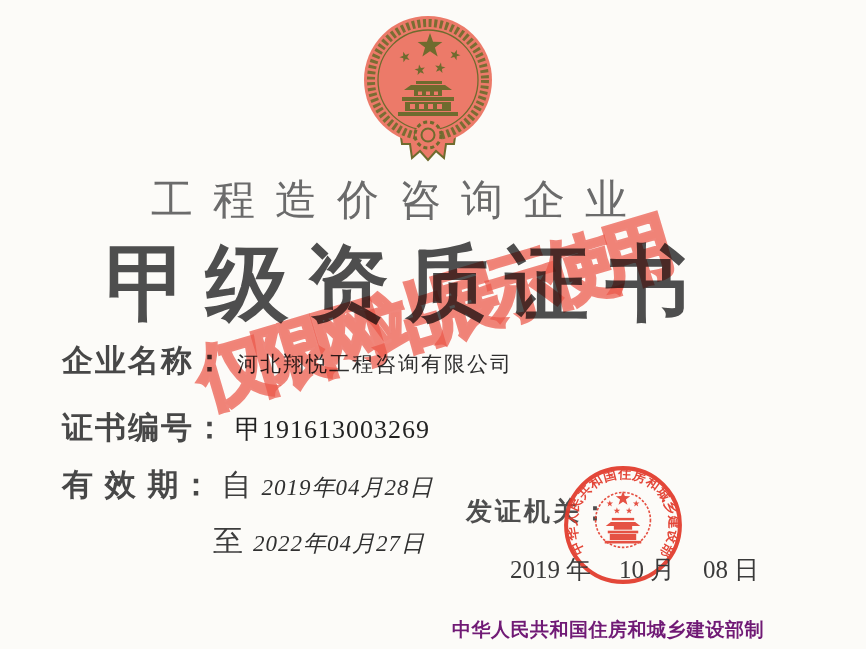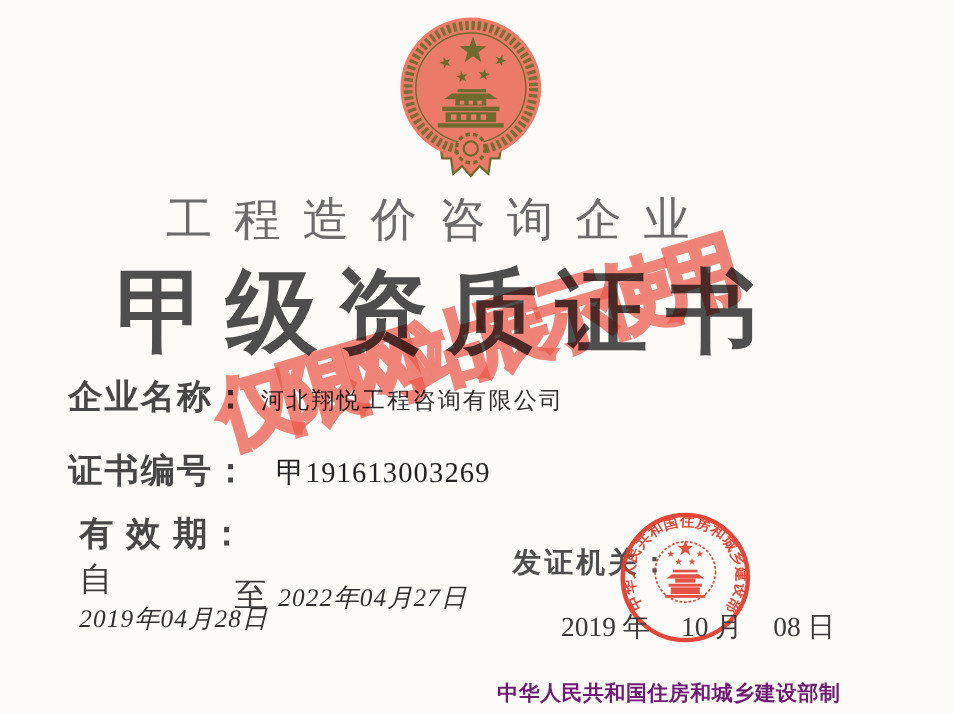--- a/index.html
+++ b/index.html
@@ -32,22 +32,22 @@
   
   .row{position:absolute;display:flex;align-items:baseline;white-space:nowrap;}
   .flabel{
     font-size:31px;font-weight:bold;color:#474747;letter-spacing:2px;
   }
   .fvalue{font-size:21px;color:#2e2e2e;margin-left:10px;letter-spacing:2px;}
   .certno{font-size:26px;color:#222;margin-left:8px;letter-spacing:1px;}
   .prefix{font-size:30px;color:#3d3d3d;margin-left:8px;}
   .fdate{font-size:23px;color:#303030;margin-left:10px;letter-spacing:1px;font-style:italic;}
   .row-company{left:62px;top:340px;}
-  .row-certno{left:62px;top:407px;gap:16px;}
-  .row-validity{left:62px;top:464px;flex-direction:column;}
+  .row-certno{left:62px;top:407px;}
+  .row-validity{left:62px;top:464px;}
   .row-to{left:205px;top:521px;}
   
   .issuer-label{
     position:absolute;left:466px;top:494px;
     font-size:26px;font-weight:bold;color:#4e4e4e;letter-spacing:3px;
     white-space:nowrap;
   }
   .seal{position:absolute;left:560px;top:462px;width:126px;height:126px;opacity:0.93;}
   .date-line{
     position:absolute;left:510px;top:553px;

